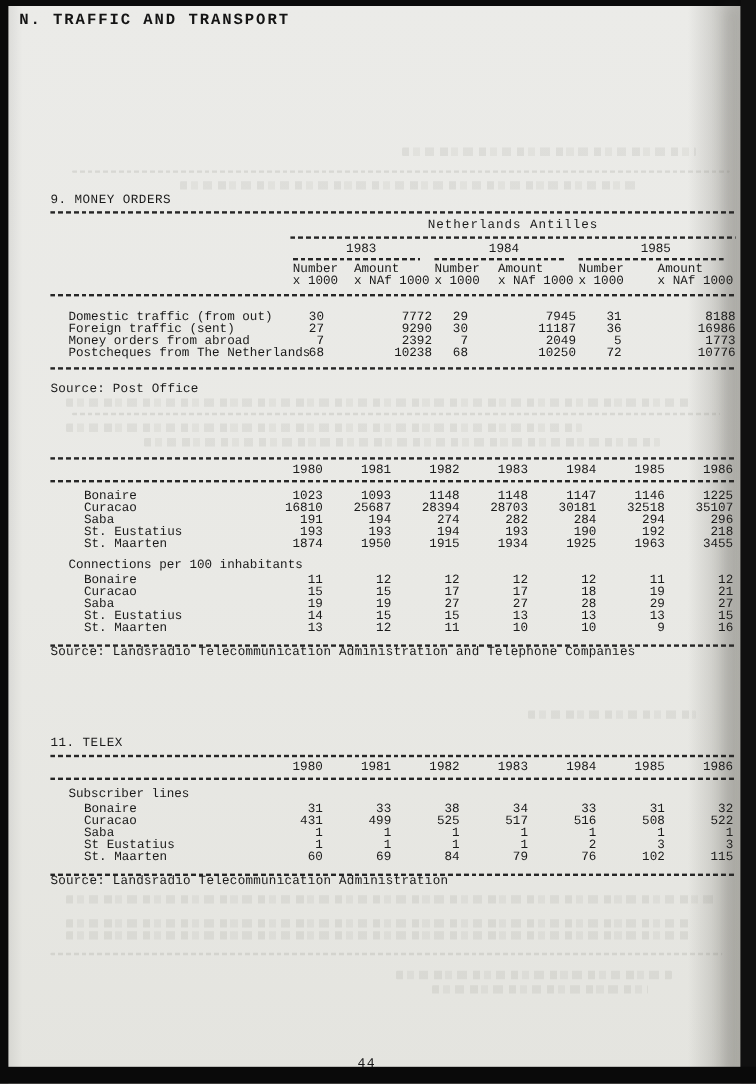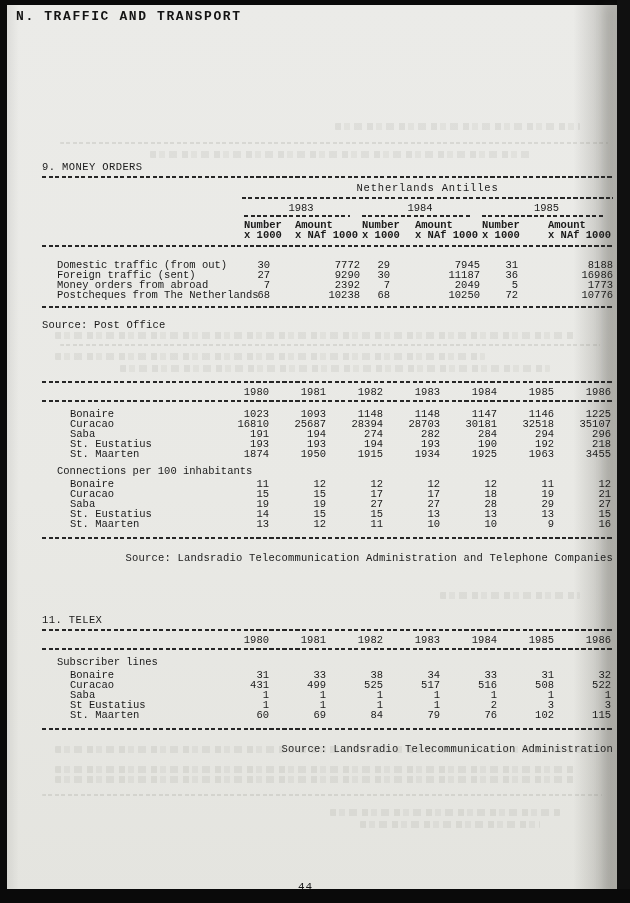--- a/index.html
+++ b/index.html
@@ -41,42 +41,42 @@
   .region-hdr{margin-left:200px;width:371px;text-align:center;letter-spacing:.8px;margin-top:5px;margin-bottom:4px;}
 
   
   .ygroups{display:flex;margin-left:200px;width:371px;margin-top:4px;}
   .ygroup{box-sizing:border-box;}
   .yg1{width:118px;} .yg2{width:120px;} .yg3{width:133px;}
   .yg-year{text-align:center;height:10px;}
   .yg-hr{height:2px;margin:2px 10px 3px 2px;background:repeating-linear-gradient(90deg,#262626 0 4px,transparent 4px 6.5px);}
   .yg-cols{display:flex;justify-content:space-between;padding:0 2px 0 2px;}
   .yg-num,.yg-amt{display:flex;flex-direction:column;}
-  .yg-num div,.yg-amt div{height:10px;font-weight:bold;}
+  .yg-num div,.yg-amt div{height:10px;}
 
   
   .rows9{margin-top:13px;}
   .row{display:flex;height:10px;}
   .row .lbl{flex:none;box-sizing:border-box;padding-left:15px;overflow:visible;}
   .cell{flex:none;box-sizing:border-box;text-align:right;}
   .t9 .lbl{width:200px;}
   .t9 .c1{width:28px;} .t9 .c2{width:90px;} .t9 .c3{width:30px;}
   .t9 .c4{width:90px;} .t9 .c5{width:38px;} .t9 .c6{width:95px;}
 
   .t7col .lbl{width:170px;}
   .t7col .c1,.t7col .c2,.t7col .c3,.t7col .c4,.t7col .c5,.t7col .c6,.t7col .c7{width:57px;}
   .years-row{display:flex;margin-left:170px;margin-top:4px;height:10px;}
 
   .tsection{margin-top:7px;}
   .tsection + .tsection{margin-top:7px;}
   .sec-hdr{padding-left:15px;height:10px;margin-bottom:3px;}
   .srow .lbl{padding-left:28px;}
 
   .source{margin-top:12px;letter-spacing:.2px;}
-  .source.mt14{margin-top:14px;text-align:right;}
+  .source.mt14{margin-top:0;}
 
   .page-number{position:absolute;left:298px;top:881px;font-size:11px;letter-spacing:1px;z-index:1;}
 
   
   .ghost{position:absolute;height:7px;border-radius:1px;pointer-events:none;opacity:.5;filter:blur(.6px);
     background:repeating-linear-gradient(90deg, rgba(108,108,98,.22) 0 6px, transparent 6px 9px,
       rgba(108,108,98,.14) 9px 15px, transparent 15px 19px,
       rgba(108,108,98,.20) 19px 27px, transparent 27px 32px);}
   .ghost.line{height:2px;filter:blur(.4px);
     background:repeating-linear-gradient(90deg, rgba(108,108,98,.30) 0 4px, transparent 4px 6.5px);}

